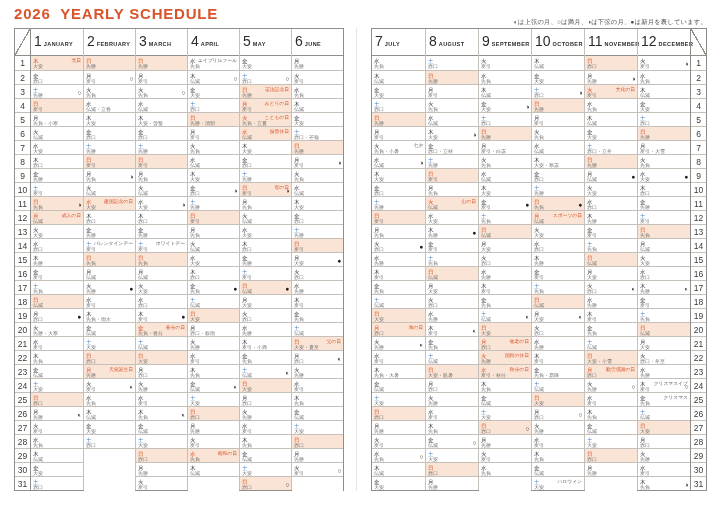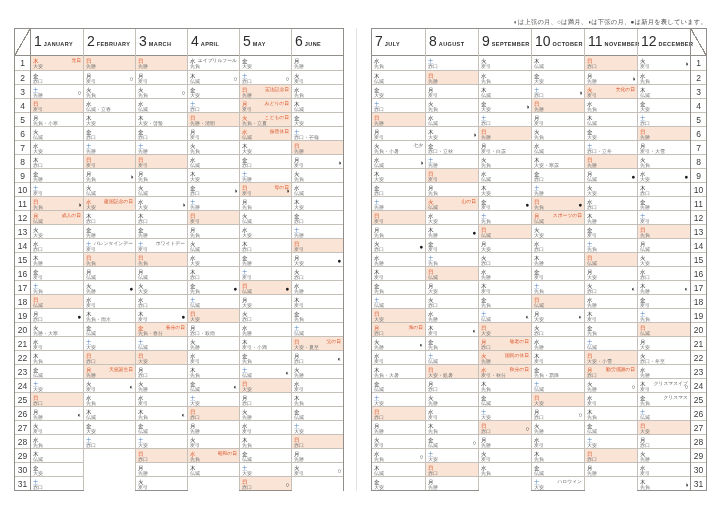--- a/index.html
+++ b/index.html
@@ -38,20 +38,21 @@
   .rk{font-size:5px;line-height:5.5px;margin:0 0 0 2px;color:var(--rok);}
   .lbl{position:absolute;top:1.5px;right:2px;font-size:4.8px;line-height:5px;white-space:nowrap;}
   .moon{position:absolute;right:1.5px;top:50%;transform:translateY(-50%);
         font-size:6.5px;line-height:7px;color:#1c1c1c;}
   .filler{background:#fff;}
 </style>
 </head>
 <body>
 
 <div class="sheet">
+  <div class="title">2026  YEARLY SCHEDULE</div>
   <div class="legend">◐は上弦の月、○は満月、◑は下弦の月、●は新月を表しています。</div>
   <div class="page page-left" id="page0">
       <div class="numcol">
         <div class="corner corner-l"></div>
         <div class="num">1</div>
         <div class="num">2</div>
         <div class="num">3</div>
         <div class="num">4</div>
         <div class="num">5</div>
         <div class="num">6</div>

